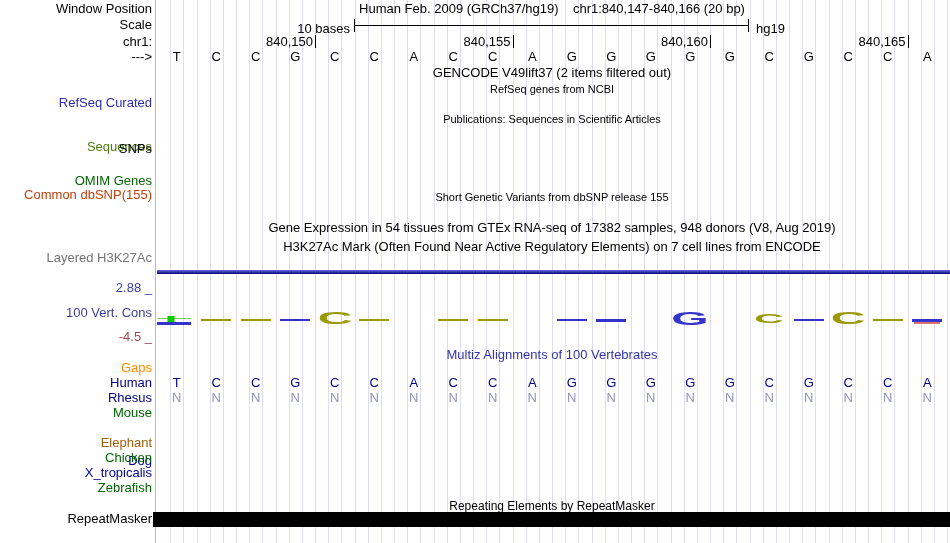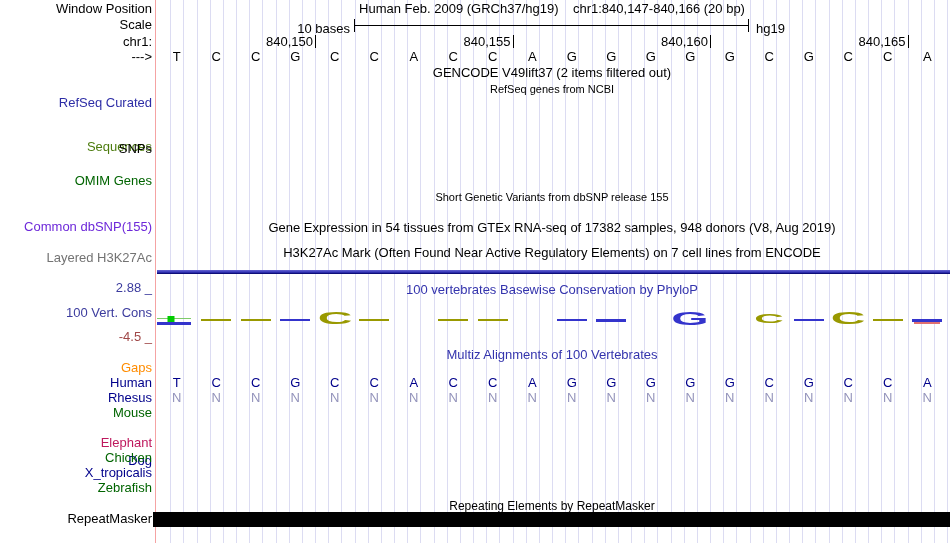--- a/index.html
+++ b/index.html
@@ -131,24 +131,24 @@
       <div class="bchar" style="left: 729.75px; top: 50px;">G</div>
       <div class="bchar" style="left: 769.25px; top: 50px;">C</div>
       <div class="bchar" style="left: 808.75px; top: 50px;">G</div>
       <div class="bchar" style="left: 848.25px; top: 50px;">C</div>
       <div class="bchar" style="left: 887.75px; top: 50px;">C</div>
       <div class="bchar" style="left: 927.25px; top: 50px;">A</div>
     </div>
 
   <div class="ct" style="top:66px">GENCODE V49lift37 (2 items filtered out)</div>
   <div class="ct t11" style="top:82px">RefSeq genes from NCBI</div>
+  <div class="ct t11" style="top:112px">Publications: Sequences in Scientific Articles</div>
   <div class="ct t11" style="top:190px">Short Genetic Variants from dbSNP release 155</div>
   <div class="ct" style="top:221px">Gene Expression in 54 tissues from GTEx RNA-seq of 17382 samples, 948 donors (V8, Aug 2019)</div>
-  <div class="ct" style="top:246px">H3K27Ac Mark (Often Found Near Active Regulatory Elements) on 7 cell lines from ENCODE</div>
-  <div class="ct blue" style="top:283px">100 vertebrates Basewise Conservation by PhyloP</div>
+  <div class="ct" style="top:240px">H3K27Ac Mark (Often Found Near Active Regulatory Elements) on 7 cell lines from ENCODE</div>
   <div class="ct blue" style="top:348px">Multiz Alignments of 100 Vertebrates</div>
   <div class="ct t12" style="top:499px">Repeating Elements by RepeatMasker</div>
 
   <div class="signal-bar"></div>
   <div class="rm-bar"></div>
 
   <div id="consTrack">
       <div class="dash" style="left: 173.75px; top: 318px; width: 34px; height: 1px; background: rgb(126, 203, 106);"></div>
       <div class="dash" style="left: 170.75px; top: 316px; width: 7px; height: 7px; background: rgb(0, 204, 0);"></div>
       <div class="dash" style="left: 173.75px; top: 322px; width: 34px; height: 3px; background: rgb(52, 52, 204);"></div>
@@ -172,31 +172,31 @@
 
   <div id="leftcol">
       <div class="ll" style="top: 2px; color: rgb(0, 0, 0);">Window Position</div>
       <div class="ll" style="top: 18px; color: rgb(0, 0, 0);">Scale</div>
       <div class="ll" style="top: 35px; color: rgb(0, 0, 0);">chr1:</div>
       <div class="ll" style="top: 50px; color: rgb(0, 0, 0);">---&gt;</div>
       <div class="ll" style="top: 96px; color: rgb(45, 45, 166);">RefSeq Curated</div>
       <div class="ll" style="top: 140px; color: #4d7c0f;">Sequences</div>
       <div class="ll" style="top: 142px; color: rgb(0, 0, 0);">SNPs</div>
       <div class="ll" style="top: 174px; color: rgb(0, 100, 0);">OMIM Genes</div>
-      <div class="ll" style="top: 220px; color: #6d28d9;">Common dbSNP(155)</div>
+      <div class="ll" style="top: 188px; color: #c2410c;">Common dbSNP(155)</div>
       <div class="ll" style="top: 251px; color: #737373;">Layered H3K27Ac</div>
       <div class="ll" style="top: 281px; color: rgb(60, 60, 158);">2.88 _</div>
       <div class="ll" style="top: 306px; color: rgb(60, 60, 158);">100 Vert. Cons</div>
       <div class="ll" style="top: 330px; color: rgb(160, 72, 72);">-4.5 _</div>
       <div class="ll" style="top: 361px; color: rgb(255, 140, 0);">Gaps</div>
       <div class="ll" style="top: 376px; color: rgb(0, 0, 139);">Human</div>
       <div class="ll" style="top: 391px; color: rgb(0, 0, 139);">Rhesus</div>
       <div class="ll" style="top: 406px; color: rgb(0, 100, 0);">Mouse</div>
       <div class="ll" style="top: 421px; color: rgb(0, 0, 139); margin-top: 33px;">Dog</div>
-      <div class="ll" style="top: 436px; color: #be185d;">Elephant</div>
+      <div class="ll" style="top: 436px; color: #a16207;">Elephant</div>
       <div class="ll" style="top: 451px; color: rgb(0, 100, 0);">Chicken</div>
       <div class="ll" style="top: 466px; color: rgb(0, 0, 139);">X_tropicalis</div>
       <div class="ll" style="top: 481px; color: rgb(0, 100, 0);">Zebrafish</div>
       <div class="ll" style="top: 512px; color: rgb(0, 0, 0);">RepeatMasker</div>
     </div>
 
   <div id="aligncells">
       <div class="bchar" style="left: 176.75px; top: 376px; color: rgb(0, 0, 139);">T</div>
       <div class="bchar" style="left: 216.25px; top: 376px; color: rgb(0, 0, 139);">C</div>
       <div class="bchar" style="left: 255.75px; top: 376px; color: rgb(0, 0, 139);">C</div>

